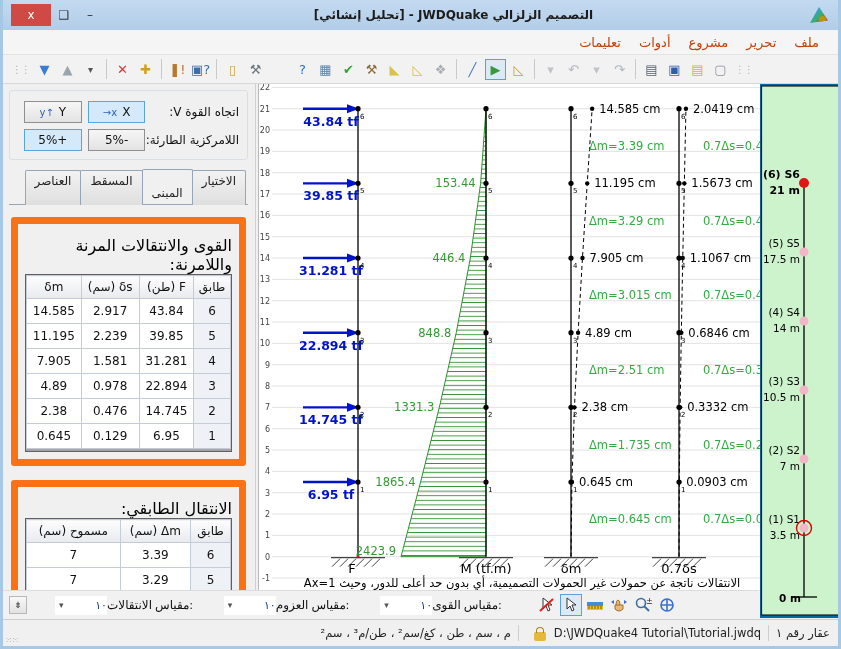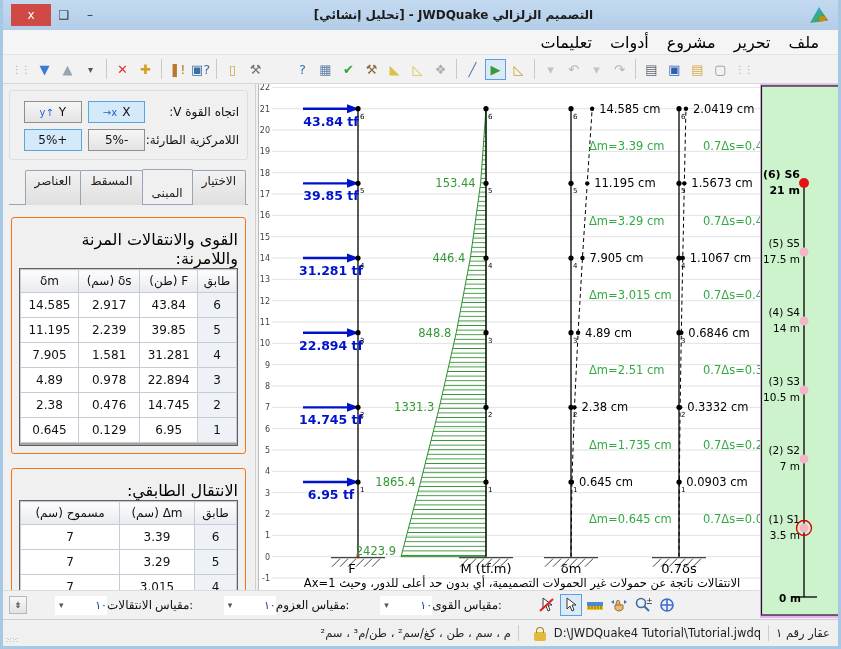--- a/index.html
+++ b/index.html
@@ -7,21 +7,21 @@
   #win{position:relative;width:841px;height:649px;background:#f0f0f0;border-left:3px solid #a6c8e4;border-right:3px solid #a6c8e4;border-bottom:3px solid #a6c8e4;overflow:hidden;}
   
   #titlebar{position:absolute;left:0;top:0;width:835px;height:30px;background:linear-gradient(#c3daf0,#b3cde8);display:flex;align-items:center;}
   .winbtn{font-size:12px;color:#333;width:26px;text-align:center;cursor:default;}
   #closebtn{width:40px;height:22px;background:#cf4a45;color:#fff;font-size:12px;display:flex;align-items:center;justify-content:center;margin-left:8px;}
   #title{flex:1;text-align:center;font-size:12px;color:#1c1c1c;font-weight:bold;}
   #applogo{width:18px;height:16px;margin:0 10px 0 6px;position:relative;background:linear-gradient(135deg,#38a0d0 30%,#35b06a 55%,#c04848 80%);clip-path:polygon(50% 0,100% 85%,0 100%);}
   #applogo:after{content:"";position:absolute;left:9px;top:9px;width:7px;height:7px;border-radius:50%;background:#b8960a;clip-path:none;}
   
   #menubar{position:absolute;left:0;top:30px;width:835px;height:25px;background:#f5f5f5;display:flex;flex-direction:row-reverse;align-items:center;padding:0 10px;border-bottom:1px solid #e3e3e3;}
-  .menu-item{font-size:16px;padding:3px 9px;color:#000000;}
+  .menu-item{font-size:13px;padding:3px 9px;color:#c2410c;}
   
   #toolbar{position:absolute;left:0;top:55px;width:835px;height:29px;background:#f2f2f2;display:flex;align-items:center;padding:0 6px;border-bottom:1px solid #d6d6d6;}
   .tb-ic{width:21px;height:21px;display:flex;align-items:center;justify-content:center;font-size:13px;margin:0 1px;border:1px solid transparent;}
   .tb-ic.sel{border:1px solid #5aa0e0;background:#dceaf8;}
   .tb-sep{width:1px;height:20px;background:#c9c9c9;margin:0 4px;}
   .tb-grip{color:#b5b5b5;font-size:10px;letter-spacing:-1px;margin:0 3px;}
   #story-combo{width:140px;height:20px;background:#fff;font-size:12px;display:flex;align-items:center;justify-content:flex-end;padding:0 8px;color:#222;}
   
   #sidebar{position:absolute;left:0;top:84px;width:253px;height:506px;background:#f0f0f0;border-right:1px solid #d0d0d0;padding:6px 7px 0 6px;direction:rtl;}
   .gb{position:relative;border:1px solid #dadfe6;border-radius:3px;background:#f0f0f0;}
@@ -29,33 +29,33 @@
   .dirrow{display:flex;align-items:center;margin-bottom:6px;}
   .dirlabel{font-size:12px;width:104px;color:#111;}
   .btn{height:22px;width:64px;border:1px solid #8f8f8f;background:linear-gradient(#f6f6f6,#e3e3e3);font-size:12px;display:flex;align-items:center;justify-content:center;gap:5px;margin-left:6px;color:#111;}
   .btn.sel{background:#d4e9f9;border-color:#58a6dd;}
   .btn .glyph{font-size:10px;color:#2a62c8;}
   
   #tabstrip{display:flex;direction:rtl;margin:2px 2px -1px 2px;position:relative;z-index:2;}
   .tab{font-size:12px;padding:3px 9px 4px 9px;border:1px solid #97a6b6;border-bottom:none;background:linear-gradient(#f2f2f2,#dfdfdf);margin-left:-1px;border-radius:2px 2px 0 0;color:#222;}
   .tab.active{background:#f0f0f0;padding-top:16px;position:relative;top:-1px;}
   .tabpane{border-top:1px solid #97a6b6;padding-top:12px;}
-  .tgb{position:relative;border:1px solid #f97316;border-radius:3px;margin:0 2px 14px 2px;padding:12px 7px 7px 7px;}
+  .tgb{position:relative;border:7px solid #f97316;border-radius:3px;margin:0 2px 14px 2px;padding:12px 7px 7px 7px;}
   .tblwrap{background:#a4a4a4;border:1px solid #5f5f5f;padding:0;}
   table{border-collapse:collapse;width:100%;direction:rtl;background:#a4a4a4;}
   th,td{border:1px solid #c3ccd8;font-size:12px;text-align:center;height:25px;color:#111;background:#fff;padding:0 2px;}
   th{background:linear-gradient(#fdfdfd,#e9eaef);font-weight:normal;height:23px;}
   td.rowhead{background:#eef1f5;}
   td.hl{background:#ffffff;}
   #forces-tblwrap{height:178px;overflow:hidden;}
   #drift-tblwrap{height:172px;overflow:hidden;}
   
   #canvas{position:absolute;left:255px;top:84px;width:501px;height:506px;background:#fff;border-left:1px solid #b9b9b9;}
   
-  #stories{position:absolute;left:757px;top:84px;width:81px;height:534px;background:#f0abfc;}
+  #stories{position:absolute;left:757px;top:84px;width:81px;height:534px;background:#0369a1;}
   
   #scalesbar{position:absolute;left:0;top:590px;width:756px;height:29px;background:#f1f1f1;border-top:1px solid #dcdcdc;display:flex;align-items:center;padding:0 4px;}
   #overflow-btn{width:18px;height:18px;border:1px solid #b8b8b8;background:linear-gradient(#f8f8f8,#e2e2e2);display:flex;align-items:center;justify-content:center;font-size:9px;color:#444;margin:0 2px;}
   .scale-group{display:flex;align-items:center;margin-left:26px;}
   .scale-combo{width:52px;height:19px;background:#fff;display:flex;align-items:center;font-size:11px;}
   .scale-combo .caret{color:#555;font-size:9px;padding:0 4px;}
   .scale-combo .val{flex:1;text-align:right;padding-left:6px;color:#1b3f8f;}
   .scale-label{font-size:12px;margin-right:5px;color:#111;font-family:Liberation Serif, serif;}
   .sb-ic{width:22px;height:22px;display:flex;align-items:center;justify-content:center;margin:0 1px;border:1px solid transparent;}
   .sb-ic.sel{border:1px solid #5aa0e0;background:#dceaf8;}

